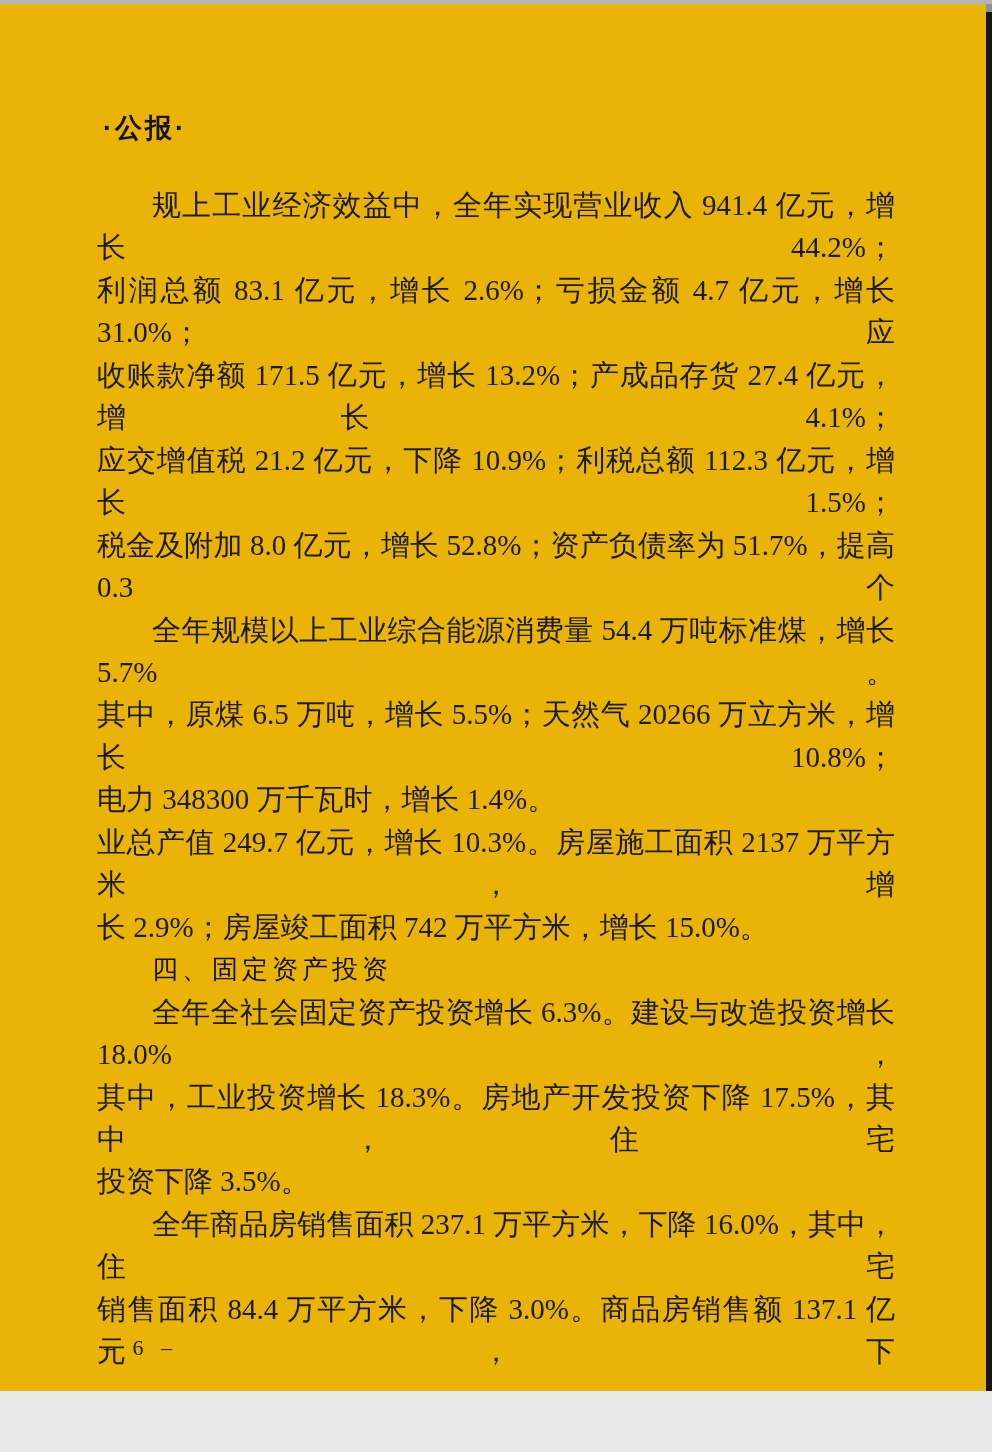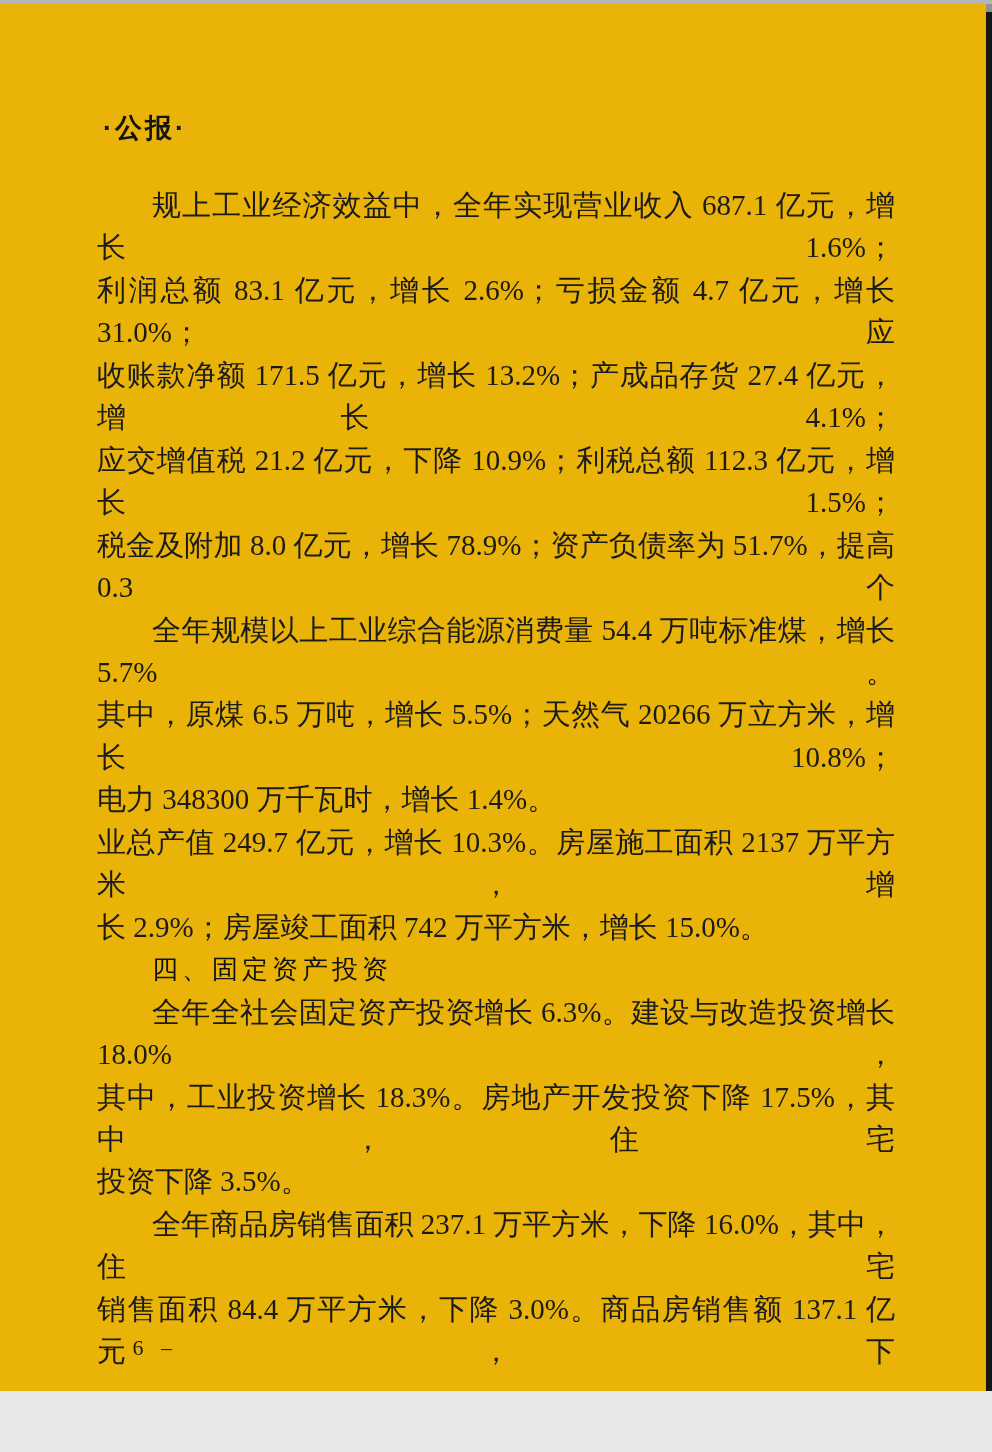--- a/index.html
+++ b/index.html
@@ -70,25 +70,25 @@
 </head>
 <body>
 
 <div class="page">
   <div class="scan-top-edge"></div>
   <div class="scan-right-edge"></div>
 
   <div class="running-head">·公报·</div>
 
   <div class="body-text" id="body-text">
-      <div class="line indent">规上工业经济效益中，全年实现营业收入 687.1 亿元，增长 1.6%；</div>
+      <div class="line indent">规上工业经济效益中，全年实现营业收入 941.4 亿元，增长 44.2%；</div>
       <div class="line">利润总额 83.1 亿元，增长 2.6%；亏损金额 4.7 亿元，增长 31.0%；应</div>
       <div class="line">收账款净额 171.5 亿元，增长 13.2%；产成品存货 27.4 亿元，增长 4.1%；</div>
       <div class="line">应交增值税 21.2 亿元，下降 10.9%；利税总额 112.3 亿元，增长 1.5%；</div>
-      <div class="line">税金及附加 8.0 亿元，增长 78.9%；资产负债率为 51.7%，提高 0.3 个</div>
+      <div class="line">税金及附加 8.0 亿元，增长 52.8%；资产负债率为 51.7%，提高 0.3 个</div>
       <div class="line indent">全年规模以上工业综合能源消费量 54.4 万吨标准煤，增长 5.7%。</div>
       <div class="line">其中，原煤 6.5 万吨，增长 5.5%；天然气 20266 万立方米，增长 10.8%；</div>
       <div class="line last">电力 348300 万千瓦时，增长 1.4%。</div>
       <div class="line">业总产值 249.7 亿元，增长 10.3%。房屋施工面积 2137 万平方米，增</div>
       <div class="line last">长 2.9%；房屋竣工面积 742 万平方米，增长 15.0%。</div>
       <div class="line indent last heading">四、固定资产投资</div>
       <div class="line indent">全年全社会固定资产投资增长 6.3%。建设与改造投资增长 18.0%，</div>
       <div class="line">其中，工业投资增长 18.3%。房地产开发投资下降 17.5%，其中，住宅</div>
       <div class="line last">投资下降 3.5%。</div>
       <div class="line indent">全年商品房销售面积 237.1 万平方米，下降 16.0%，其中，住宅</div>

